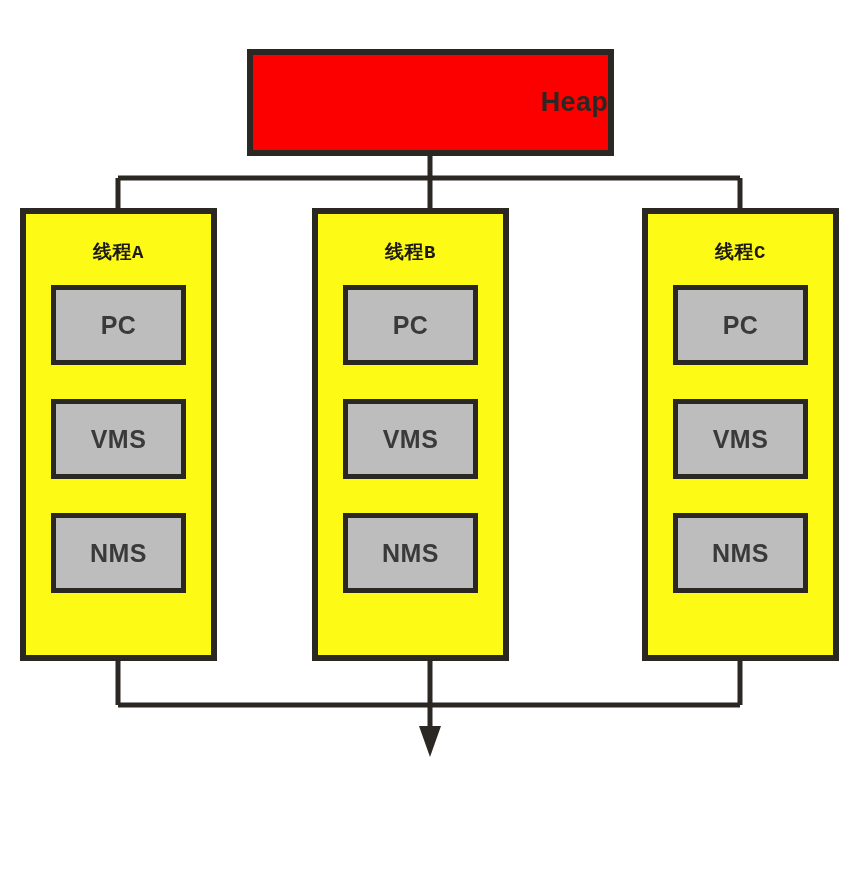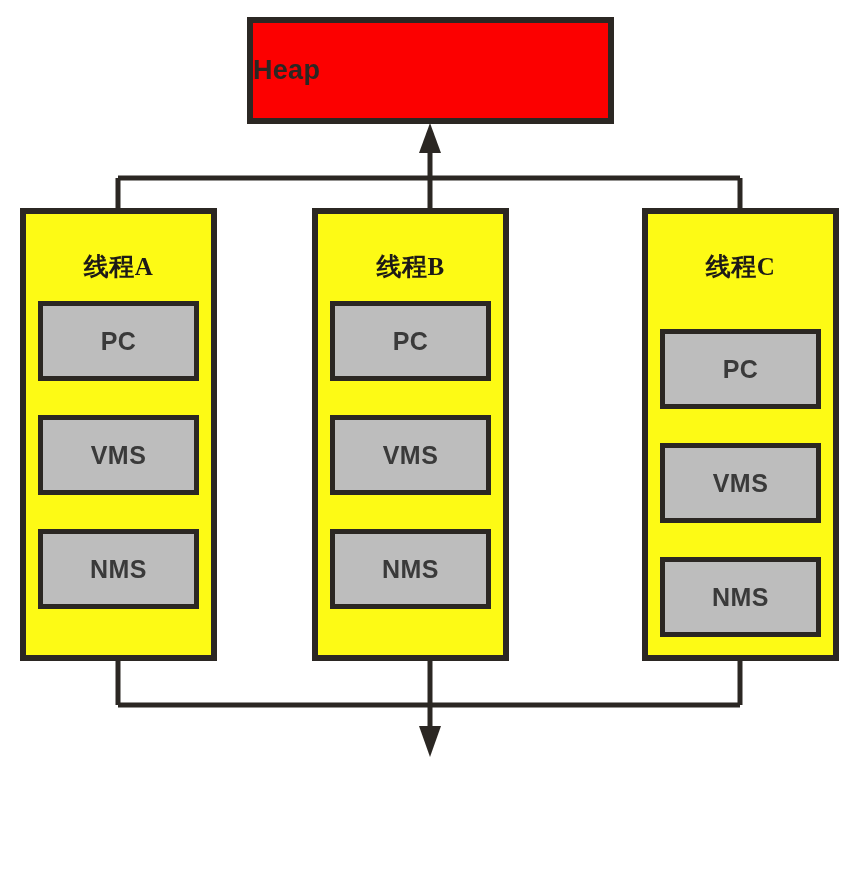--- a/index.html
+++ b/index.html
@@ -24,22 +24,23 @@
     width: 858px; height: 878px;
     pointer-events: none;
   }
 
   
   .box {
     position: absolute;
     border: 6px solid #2b2723;
     display: flex;
     align-items: center;
-    justify-content: flex-start;
+    justify-content: flex-end;
     text-align: center;
+    margin-top: 32px;
   }
 
   
   .heap {
     left: 247px; top: 17px;
     width: 367px; height: 107px;
     background: #fc0000;
   }
   .heap .label {
     font-size: 27px;
@@ -68,41 +69,41 @@
     width: 197px;
     height: 453px;
     background: #fdfa15;
     border: 6px solid #2b2723;
     display: flex;
     flex-direction: column;
     align-items: center;
   }
   .thread.t-a { left: 20px; }
   .thread.t-b { left: 312px; }
-  .thread.t-c { left: 642px; gap: 28px; }
+  .thread.t-c { left: 642px; }
 
   .thread-title {
-    margin-top: 40px;
-    font-size: 25px;
+    margin-top: 30px;
+    font-size: 19px;
     font-weight: bold;
     color: #1d1a17;
-    font-family: Liberation Serif, serif;
+    font-family: Liberation Mono, monospace;
     letter-spacing: 0.5px;
     line-height: 1;
   }
 
   .slots {
     margin-top: 22px;
     width: 100%;
     display: flex;
     flex-direction: column;
     align-items: center;
   }
   .slot {
-    width: 161px;
+    width: 135px;
     height: 80px;
     background: #bdbdbd;
     border: 5px solid #2b2723;
     display: flex;
     align-items: center;
     justify-content: center;
     margin-bottom: 34px;
   }
   .slot:last-child { margin-bottom: 0; align-items: center; }
   .slot .slot-label {

